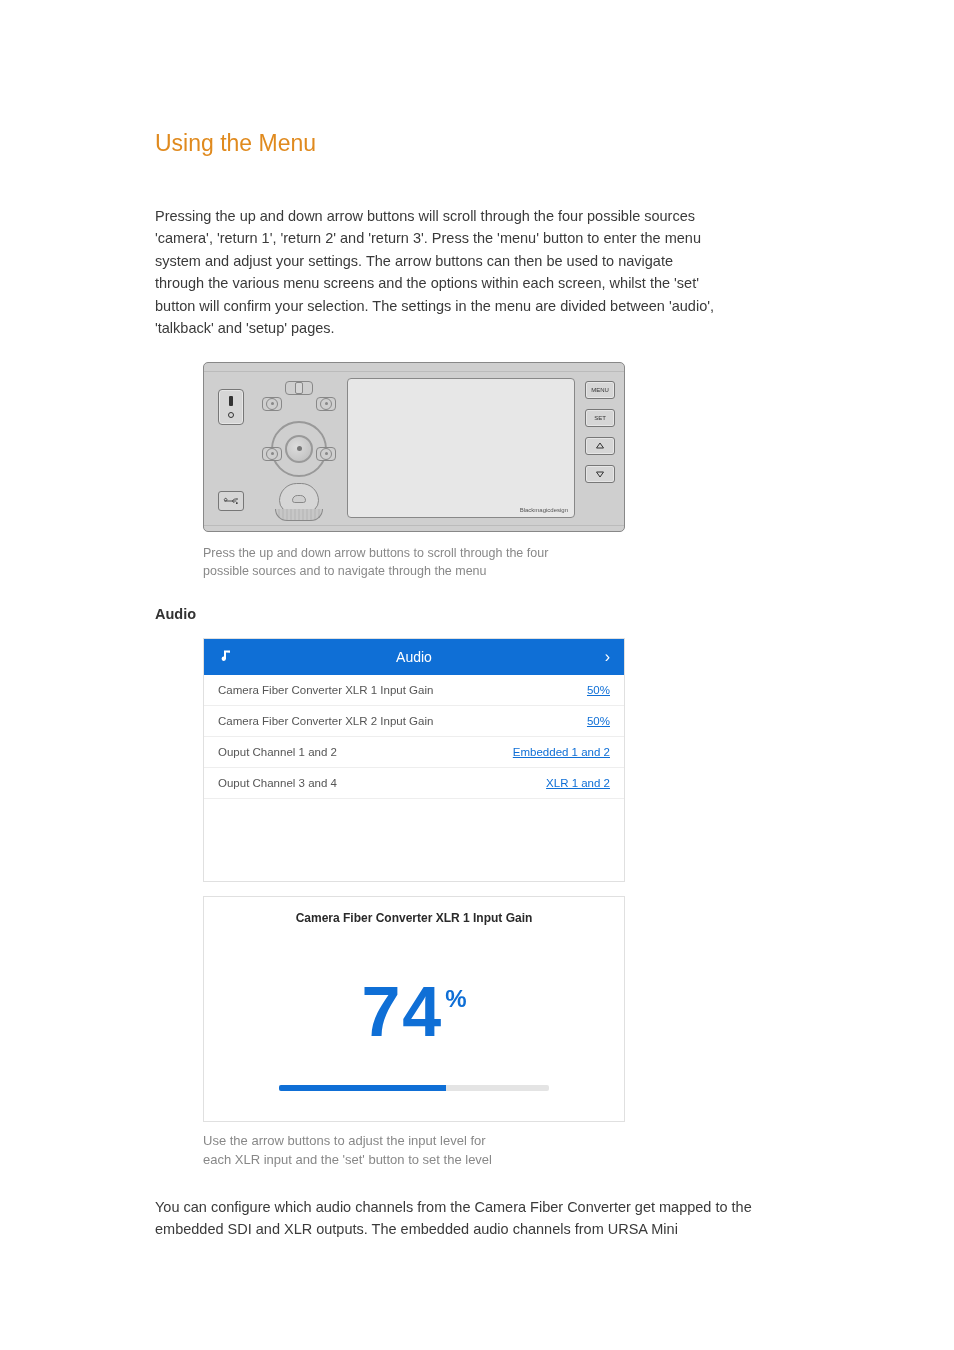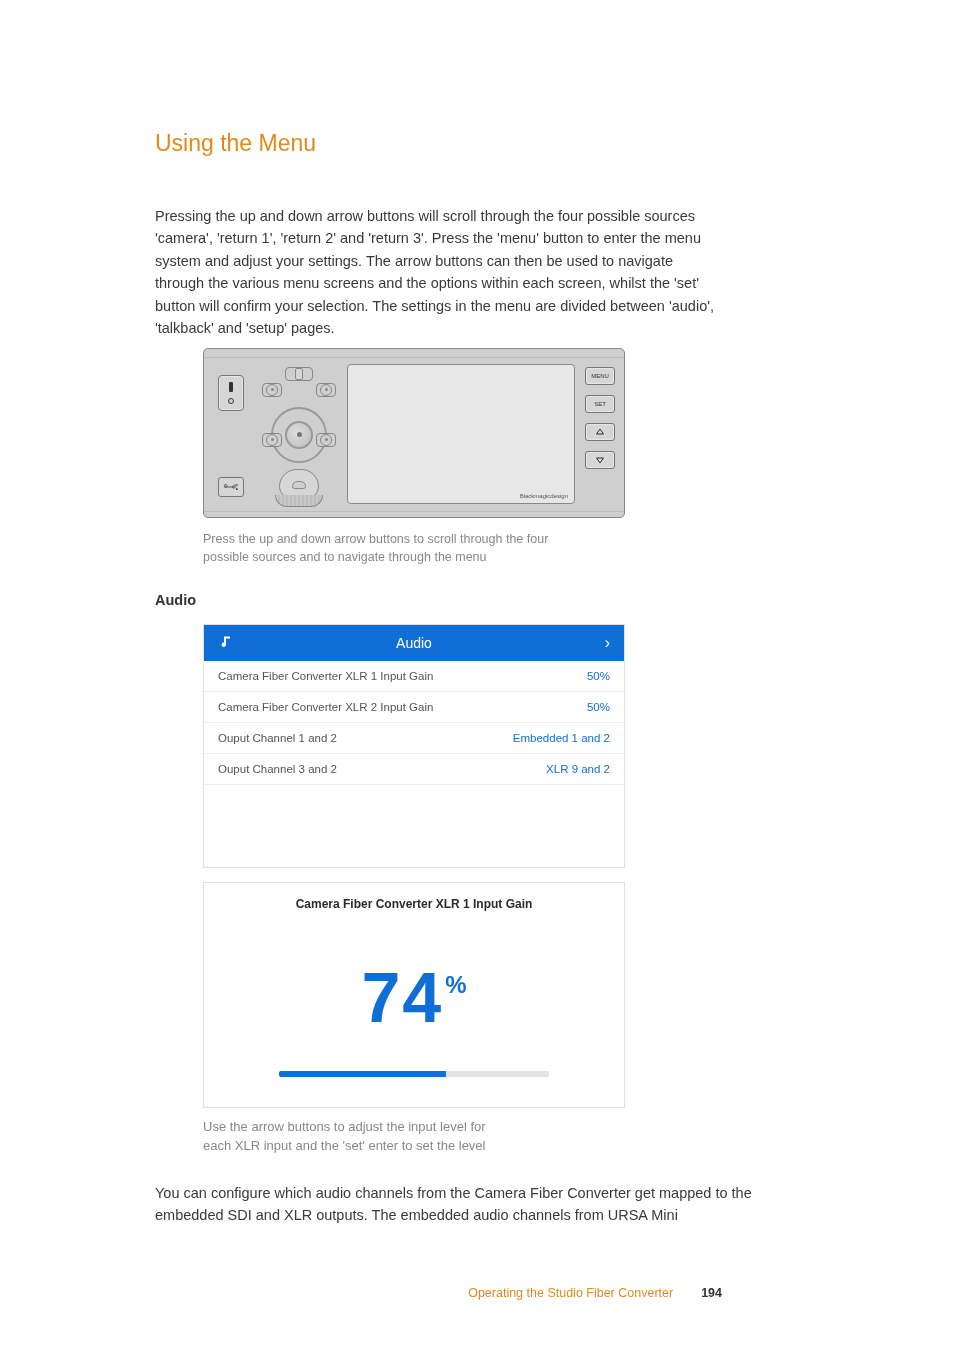--- a/index.html
+++ b/index.html
@@ -1,20 +1,20 @@
 <!DOCTYPE html>
 <html><head>
 <meta charset="utf-8">
 <style>
   * { box-sizing: border-box; margin: 0; padding: 0; }
   html, body { width: 954px; height: 1350px; background: #fff; font-family: "Helvetica Neue", Arial, sans-serif; color: #333; }
   .page { position: relative; width: 822px; height: 1350px; padding: 130px 100px 0 155px; }
   .h2 { color: #e08a1e; font-size: 23px; font-weight: 500; margin-bottom: 14px; }
   .body { font-size: 14.5px; line-height: 1.55; color: #3a3a3a; margin-top: 48px; }
-  .figure-wrap { margin-top: 8px; }
+  .figure-wrap { margin-top: 22px; }
   .device {
     width: 422px; height: 170px; margin: 8px auto 0 48px;
     border: 1px solid #888; border-radius: 5px;
     background: #cfcfcf; position: relative;
     background-image: linear-gradient(#bbb,#bbb),linear-gradient(#bbb,#bbb);
     background-size: 100% 1px, 100% 1px;
     background-position: 0 8px, 0 162px;
     background-repeat: no-repeat;
   }
   .device .screen {
@@ -99,21 +99,21 @@
   }
   .menu-header .title { position:absolute; left:50%; transform:translateX(-50%); }
   .menu-header .lefticon { position:absolute; left:14px; top:50%; transform:translateY(-50%); }
   .menu-header .chev { position:absolute; right:14px; top:50%; transform:translateY(-50%); font-size:16px; }
   .menu-rows { min-height: 206px; }
   .menu-row {
     display:flex; justify-content:space-between; align-items:center;
     padding: 9px 14px; font-size:11.5px; border-bottom:1px solid #eee;
   }
   .menu-row .lbl { color:#555; }
-  .menu-row .val { color:#0f6fd6; }
+  .menu-row .val { color:#0f6fd6;text-decoration:underline; }
   .gain-card {
     width: 422px; margin: 14px 0 0 48px; border:1px solid #e0e0e0; background:#fff;
     padding: 0 0 30px 0;
   }
   .gain-title { text-align:center; font-size:12px; font-weight:600; color:#2a2a2a; padding:14px 0 8px; }
   .gain-value { text-align:center; padding: 44px 0 38px; }
   .gain-value .num { color:#0f6fd6; font-size:70px; font-weight:700; letter-spacing:2px; line-height:1; display:inline-block;text-align:right; }
   .gain-value .pct { color:#0f6fd6; font-size:24px; font-weight:600; vertical-align: top; position:relative; top:8px; margin-left:2px; }
   .gain-bar { width: 270px; height: 6px; margin: 0 auto; background:#e4e4e4; border-radius:2px; overflow:hidden; }
   .gain-bar .fill { height:100%; background:#0f6fd6; }
@@ -204,40 +204,36 @@
       </div>
       <div class="menu-row">
         <span class="lbl">Camera Fiber Converter XLR 2 Input Gain</span>
         <span class="val">50%</span>
       </div>
       <div class="menu-row">
         <span class="lbl">Ouput Channel 1 and 2</span>
         <span class="val">Embedded 1 and 2</span>
       </div>
       <div class="menu-row">
-        <span class="lbl">Ouput Channel 3 and 2</span>
-        <span class="val">XLR 9 and 2</span>
+        <span class="lbl">Ouput Channel 3 and 4</span>
+        <span class="val">XLR 1 and 2</span>
       </div>
     </div>
   </div>
 
   <div class="gain-card">
     <div class="gain-title">Camera Fiber Converter XLR 1 Input Gain</div>
     <div class="gain-value">
       <span class="num">74</span><span class="pct">%</span>
     </div>
     <div class="gain-bar">
       <div class="fill" id="gain-fill" style="width: 62%;"></div>
     </div>
   </div>
 
   <div class="caption2">
     <span>Use the arrow buttons to adjust the input level for</span><br>
-    <span>each XLR input and the 'set' enter to set the level</span>
+    <span>each XLR input and the 'set' button to set the level</span>
   </div>
 
   <p class="body block3">You can configure which audio channels from the Camera Fiber Converter get mapped to the embedded SDI and XLR outputs. The embedded audio channels from URSA Mini</p>
 
-  <div class="footer">
-    <span class="sec">Operating the Studio Fiber Converter</span>
-    <span class="pg">194</span>
-  </div>
 </div>
 
 </body></html>

